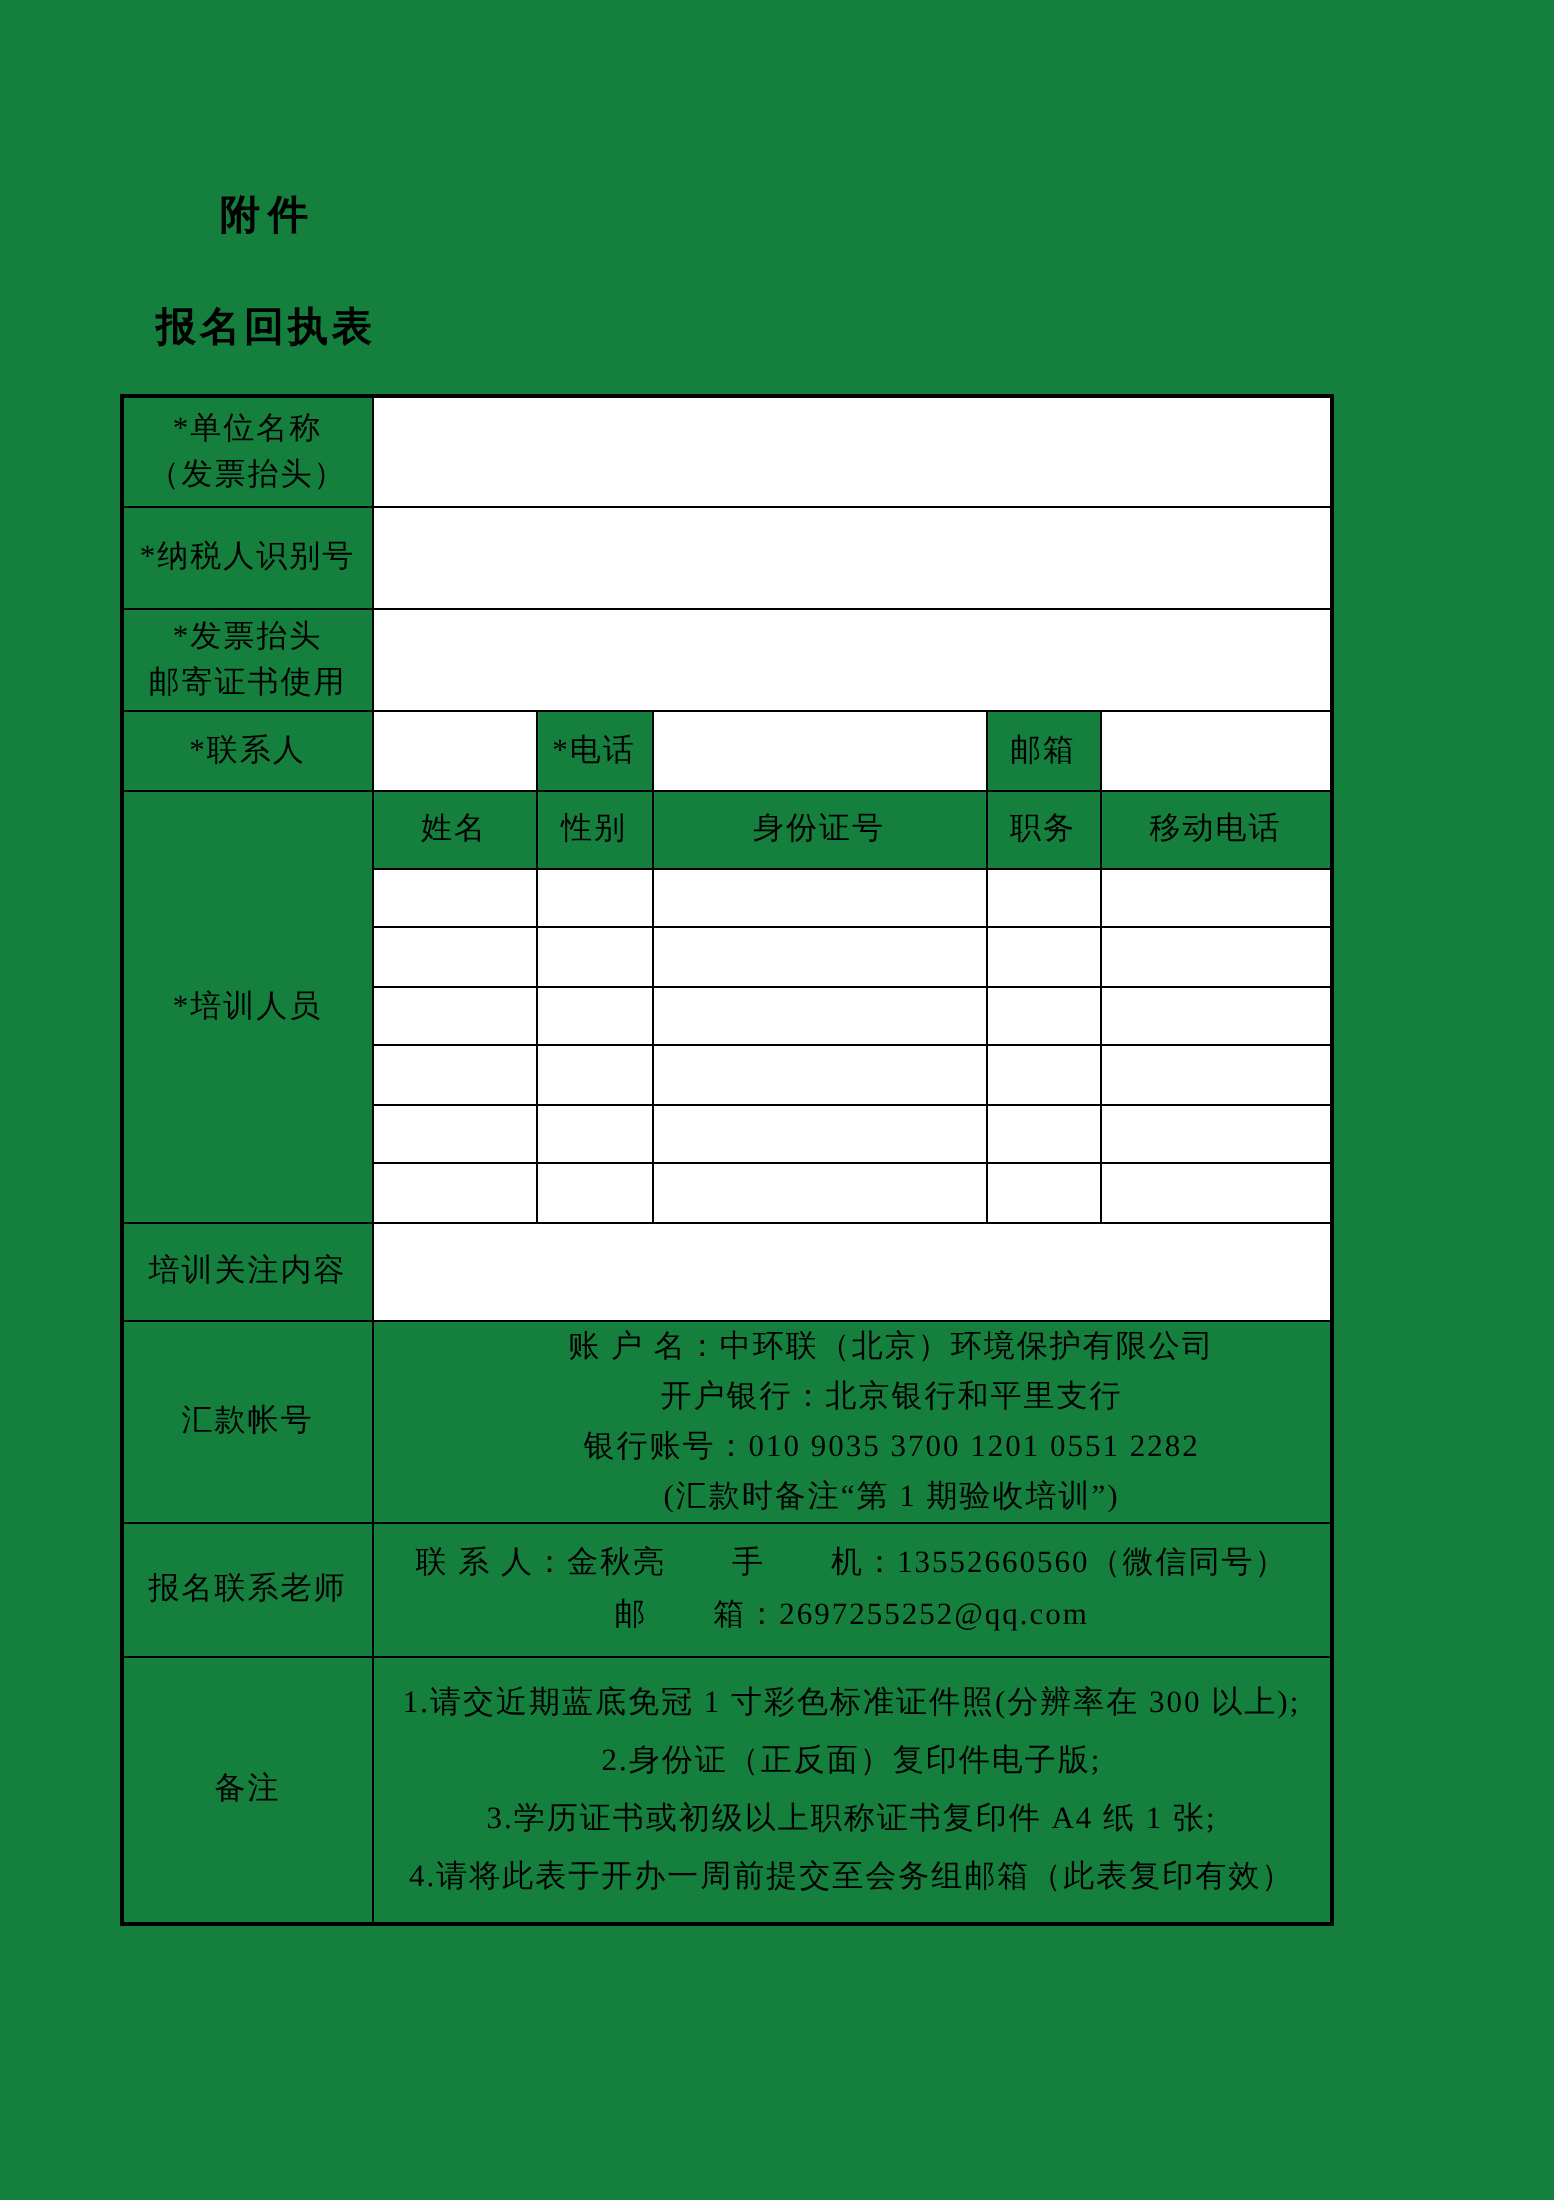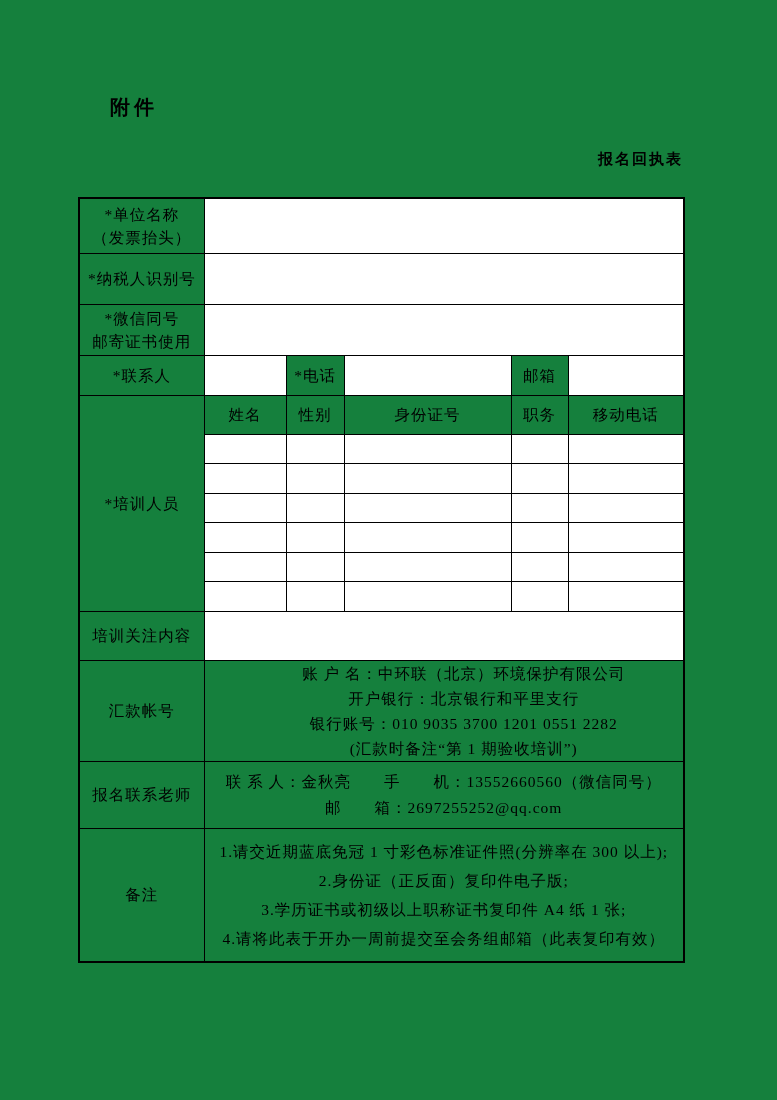--- a/index.html
+++ b/index.html
@@ -9,25 +9,25 @@
     position:relative; overflow:hidden;
   }
   .page { position:absolute; inset:0; background:#15803d; }
 
   .attachment {
     position:absolute; left:110px; top:94px;
     font-size:20px; font-weight:bold; letter-spacing:4px;
   }
   .doc-title {
     position:absolute; left:78px; top:150px; width:605px;
-    text-align:right; font-size:15px; font-weight:bold; letter-spacing:2px;font-family:Liberation Serif, serif;
+    text-align:left; font-size:20px; font-weight:bold; letter-spacing:2px;font-family:Liberation Serif, serif;
   }
 
   table.form {
-    position:absolute; left:78px; top:197px; width:605px;
+    position:absolute; left:60px; top:197px; width:605px;
     border-collapse:collapse; table-layout:fixed;
     border:2px solid #000;
     font-size:15.5px; letter-spacing:1px;
   }
   table.form td {
     border:1px solid #000; padding:0; vertical-align:middle;
     text-align:center; line-height:23px; overflow:hidden;
   }
   td.label { text-align:center; }
   td.fill  { background:#fff; }
@@ -77,21 +77,21 @@
       <td class="fill" colspan="5"></td>
     </tr>
 
     <tr class="r-tax">
       <td class="label">*纳税人识别号</td>
       <td class="fill" colspan="5"></td>
     </tr>
 
     <tr class="r-addr">
       <td class="label">
-        <div>*微信同号</div>
+        <div>*发票抬头</div>
         <div>邮寄证书使用</div>
       </td>
       <td class="fill" colspan="5"></td>
     </tr>
 
     <tr class="r-contact">
       <td class="label">*联系人</td>
       <td class="fill"></td>
       <td class="label">*电话</td>
       <td class="fill"></td>

